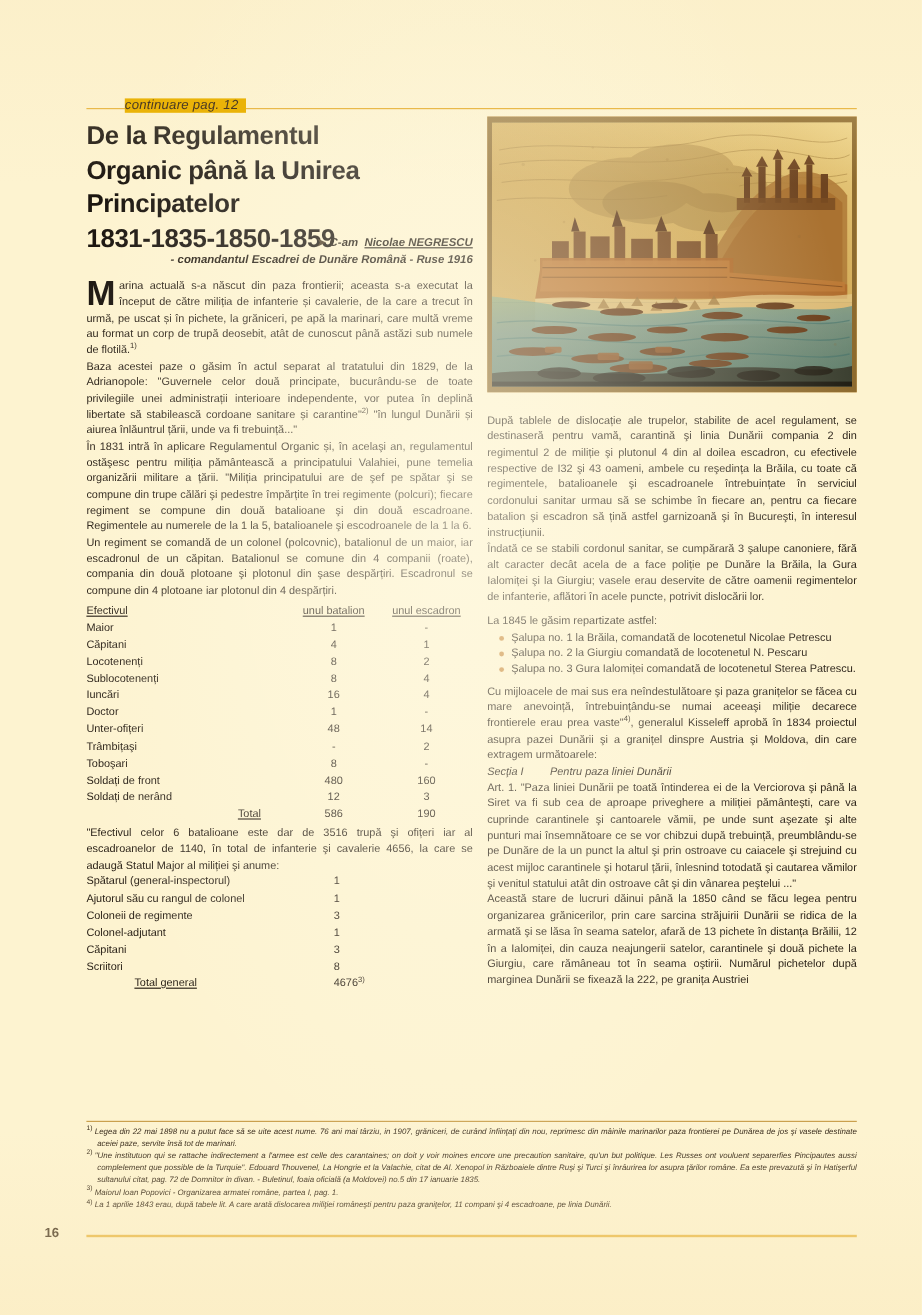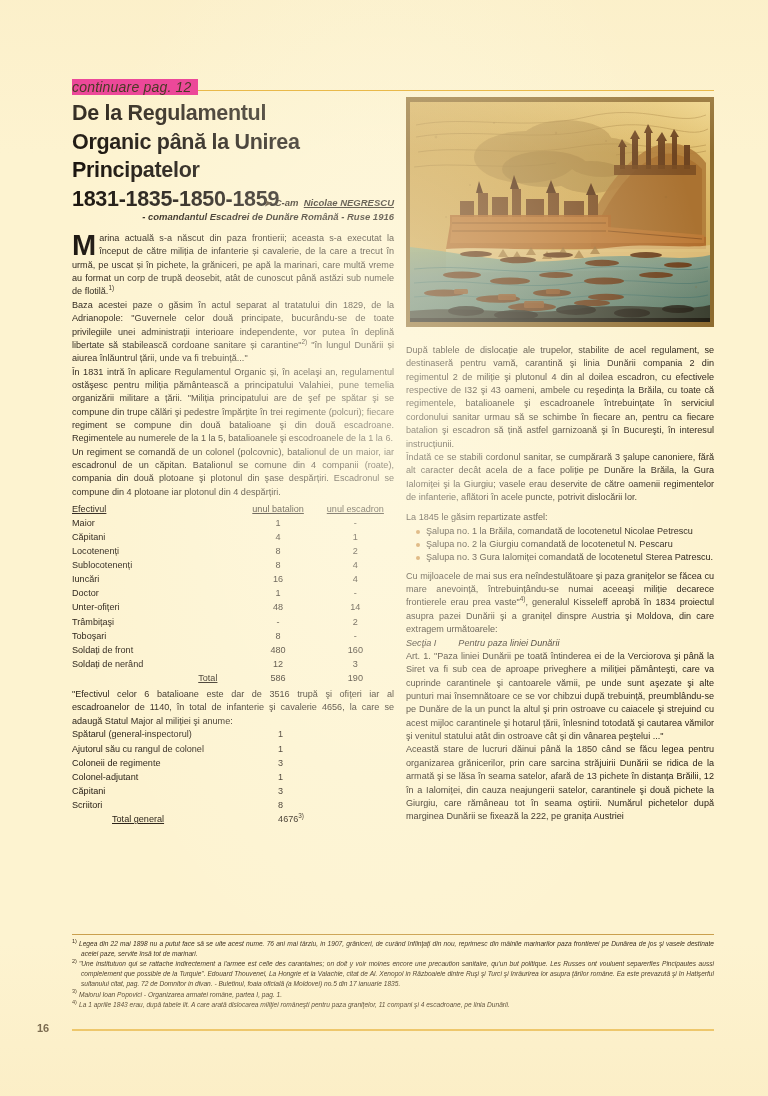--- a/index.html
+++ b/index.html
@@ -35,29 +35,30 @@
   
   .continuare-row {
     position: absolute;
     left: 72px;
     top: 78px;
     width: 642px;
     height: 14px;
   }
   .continuare-label {
     font-style: italic;
-    font-size: 14px;
+    font-size: 11px;
     color: #4a3a25;
     letter-spacing: .2px;
     white-space: nowrap;
-    background: #ec4899;
+    background: #eab308;
     padding-right: 6px;
     position: relative;
     z-index: 2;
     display: inline-block;
+    margin-left: 32px;
   }
   .continuare-rule {
     position: absolute;
     left: 0;
     right: 0;
     top: 12px;
     height: 1.4px;
     background: #e9b94a;
     z-index: 1;
   }

